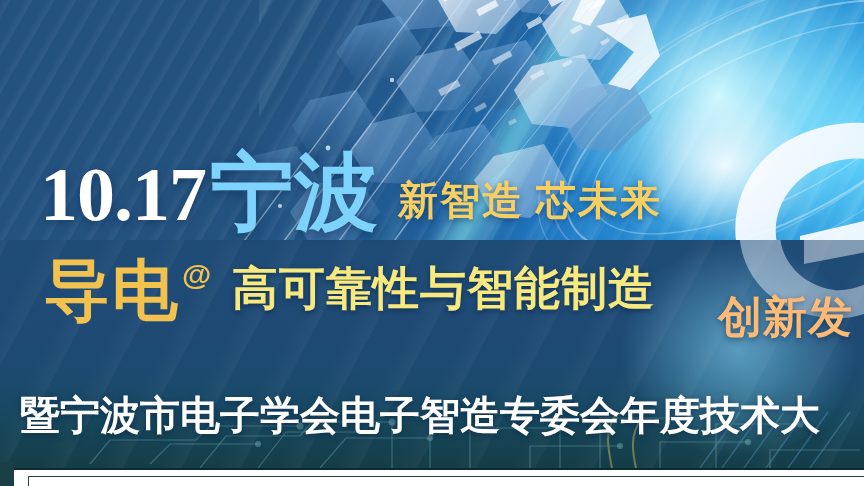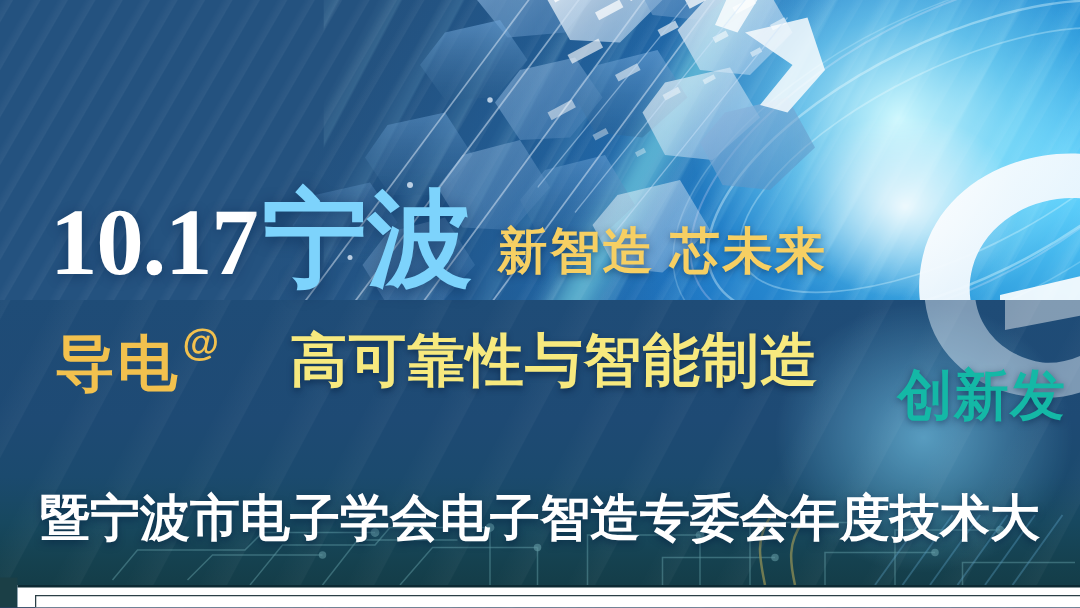--- a/index.html
+++ b/index.html
@@ -124,21 +124,21 @@
     margin-top:40px;
   }
 
   
   .brand{
     position:absolute;left:44px;top:258px;
     display:flex;align-items:flex-start;
   }
   .brand-word{
     font-family:"DejaVu Sans","Liberation Sans",sans-serif;
-    font-weight:700;color:#f2c14e;font-size:48px;line-height:66px;
+    font-weight:700;color:#f2c14e;font-size:66px;line-height:66px;
     letter-spacing:2px;
   }
   .brand-at{
     font-family:"Liberation Sans",sans-serif;
     font-weight:700;color:#f2c14e;font-size:30px;line-height:30px;
     margin-left:2px;margin-top:2px;
   }
 
   
   .title-block{position:absolute;left:232px;top:248px;}
@@ -148,28 +148,28 @@
     letter-spacing:1px;
     text-shadow:0 2px 5px rgba(0,25,60,.55);
     white-space:nowrap;
     margin-top:16px;
   }
 
   
   .right-gold{
     position:absolute;left:718px;top:292px;
     font-family:"DejaVu Sans","Liberation Sans",sans-serif;
-    font-weight:700;color:#14b8a6;font-size:44px;line-height:50px;
+    font-weight:700;color:#fdba74;font-size:44px;line-height:50px;
     letter-spacing:1px;white-space:nowrap;
     text-shadow:0 2px 6px rgba(0,25,60,.5);
   }
 
   
   .sub-line{
-    position:absolute;left:32px;top:390px;
+    position:absolute;left:20px;top:390px;
     font-family:"DejaVu Sans","Liberation Sans",sans-serif;
     font-weight:700;color:#ffffff;font-size:40px;line-height:50px;
     letter-spacing:0px;white-space:nowrap;
     text-shadow:0 2px 6px rgba(0,25,60,.5);
   }
 
   
   .white-panel{
     position:absolute;left:14px;top:468px;width:850px;height:18px;
     background:#ffffff;

